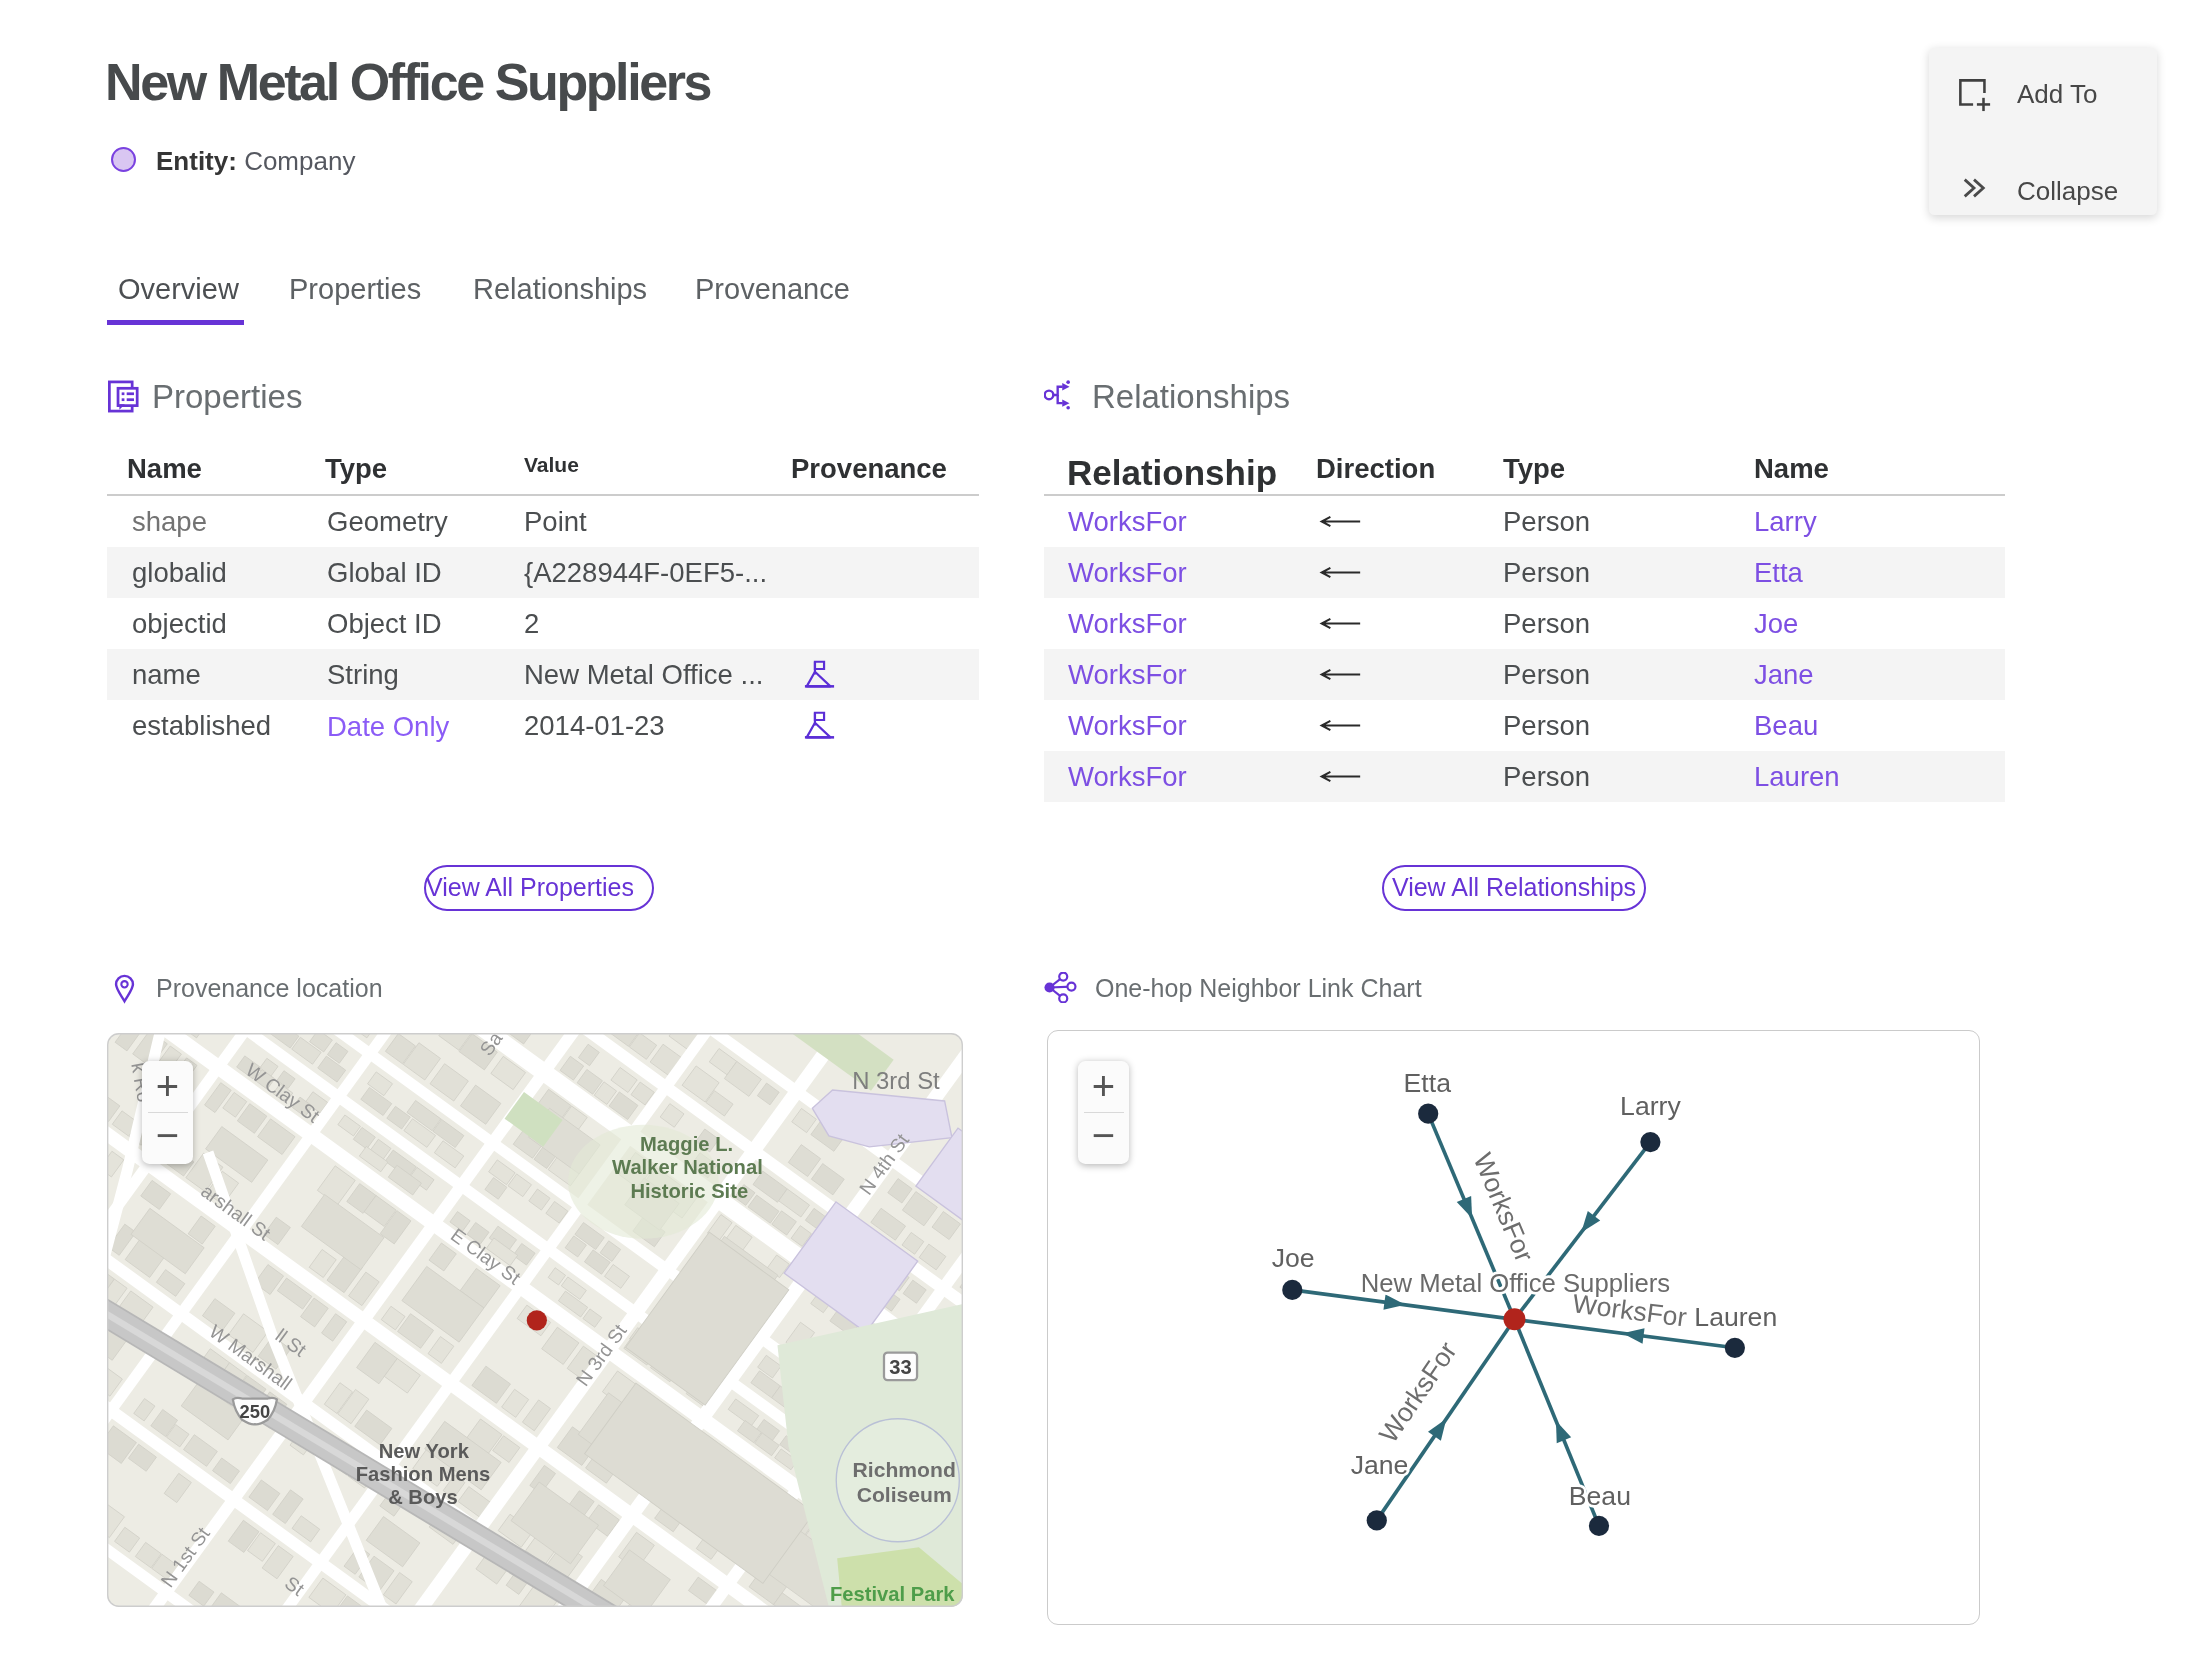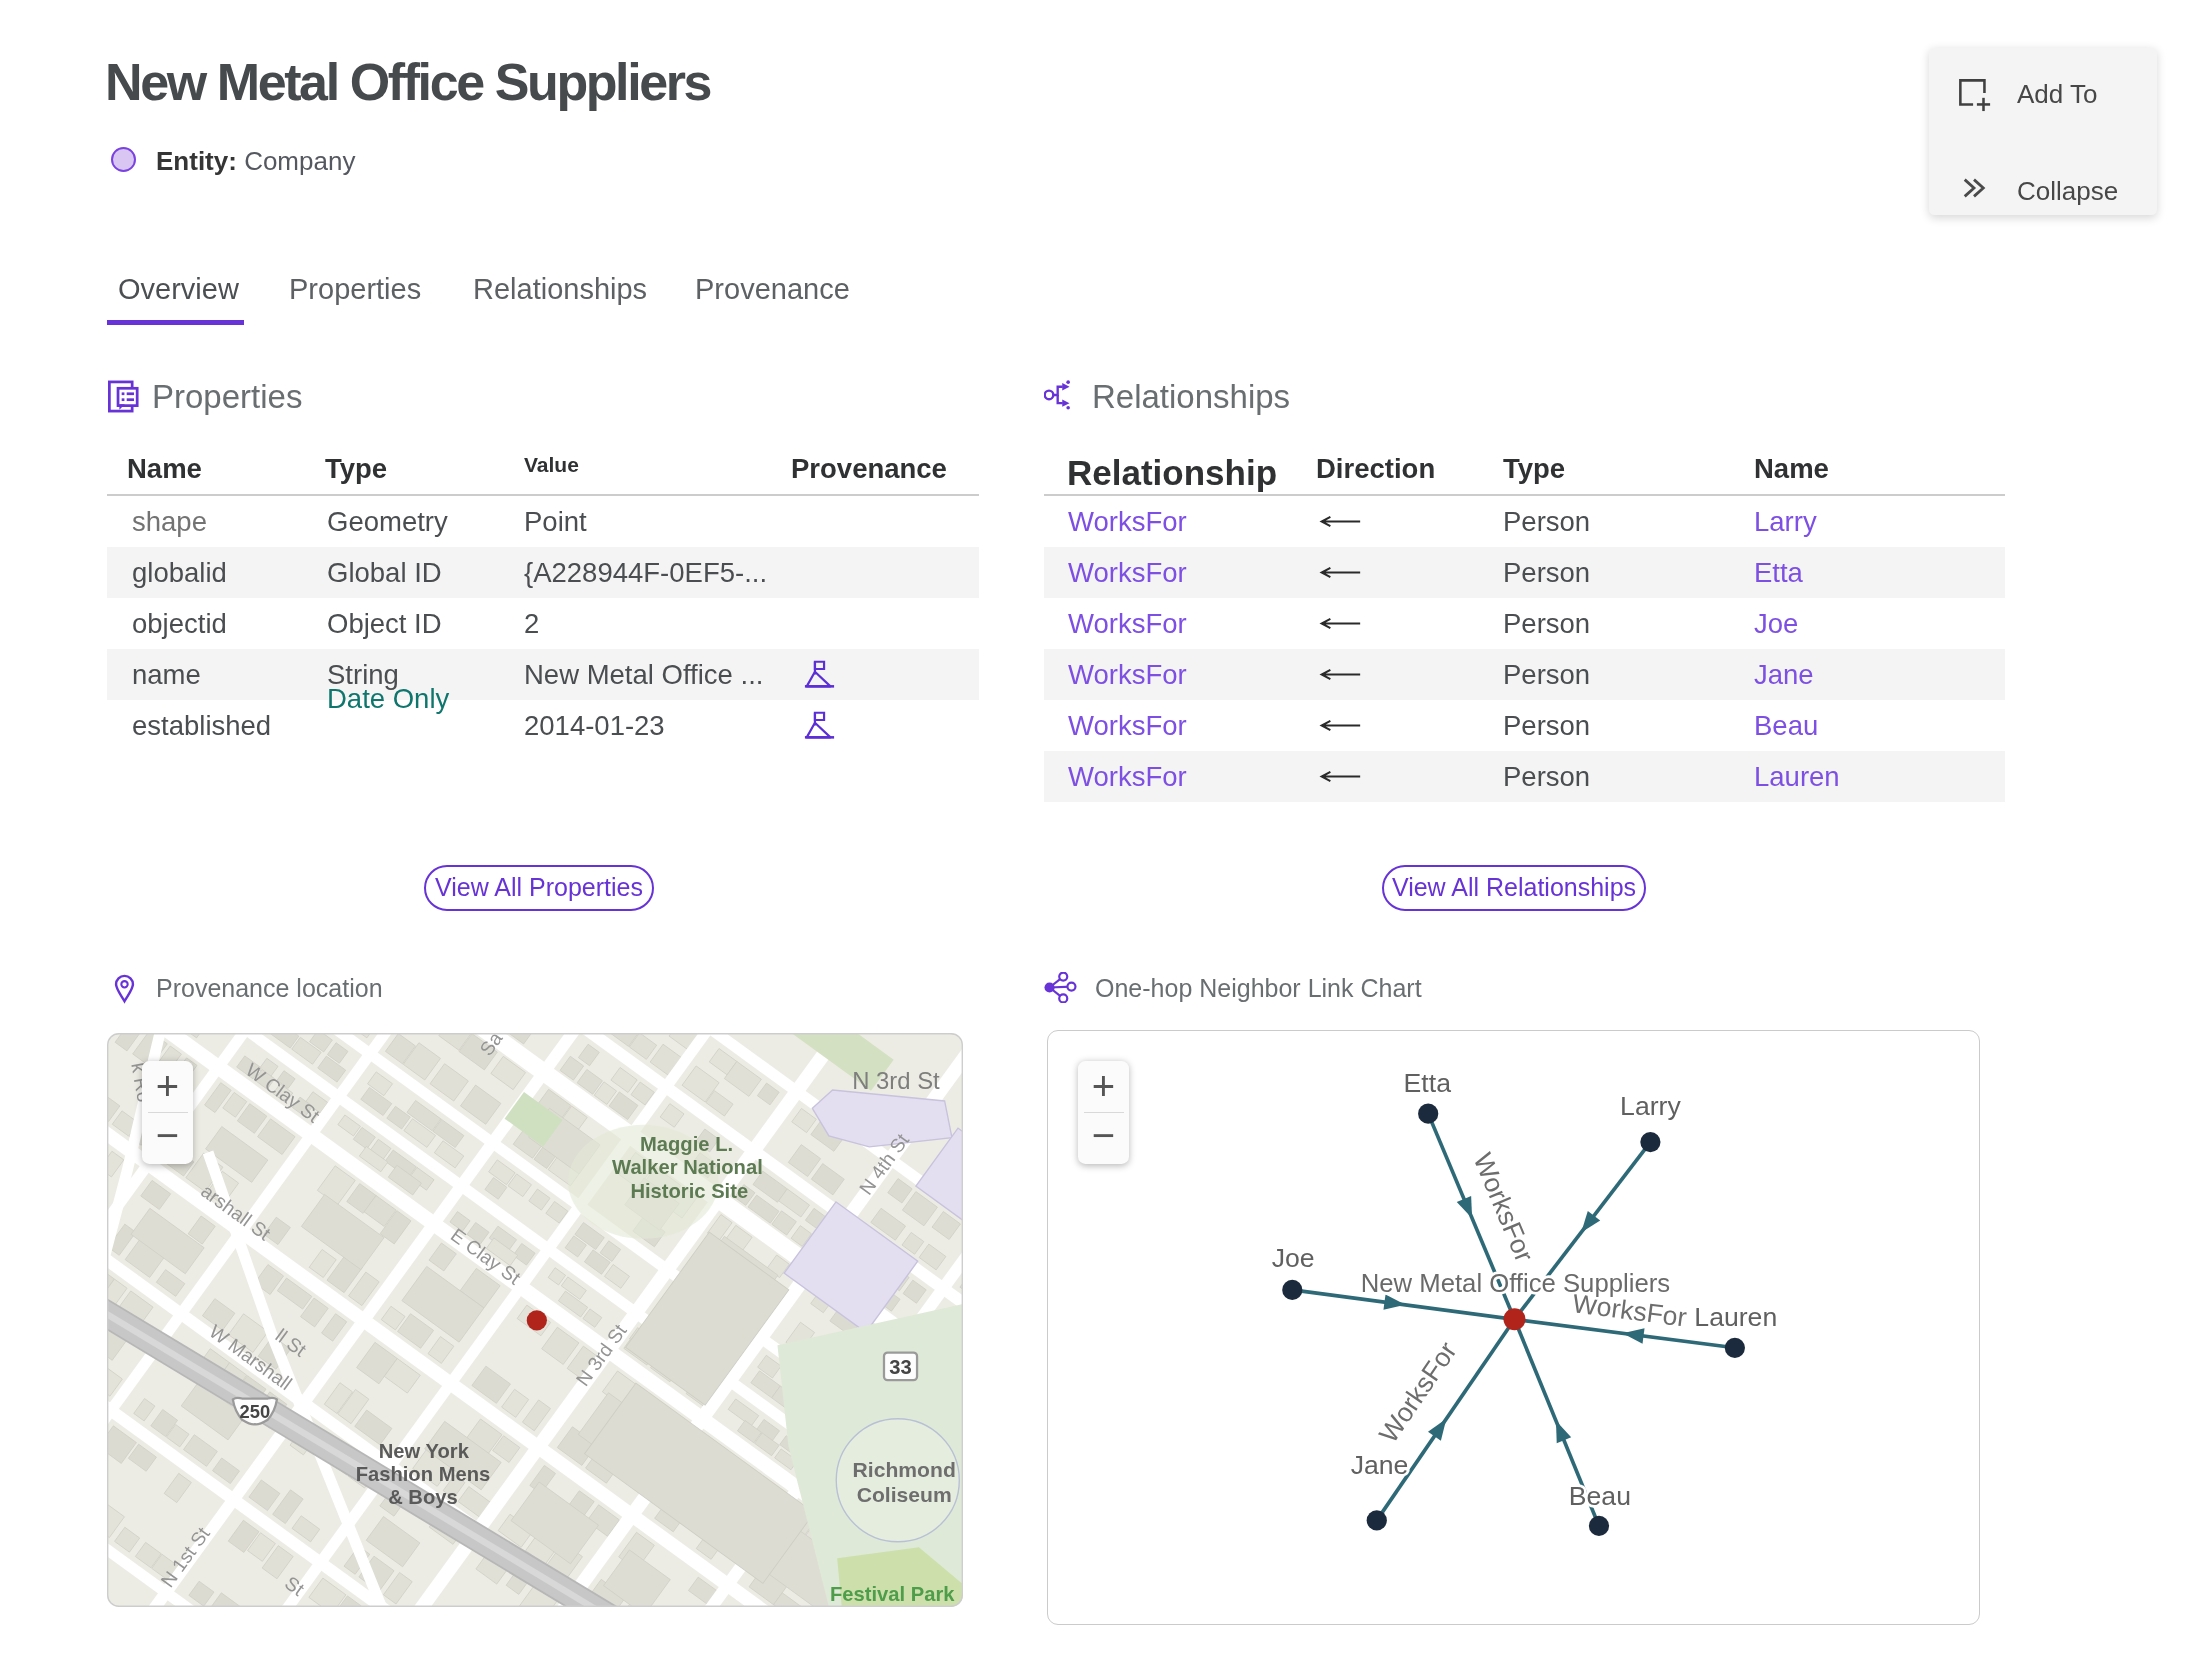--- a/index.html
+++ b/index.html
@@ -62,21 +62,21 @@
 <div style="position:absolute;left:327px;top:649px;height:51px;line-height:51px;font-size:27.5px;color:#4b4e50">String</div>
 <div style="position:absolute;left:524px;top:649px;height:51px;line-height:51px;font-size:27.5px;color:#4b4e50">New Metal Office ...</div>
 <svg style="position:absolute;left:804px;top:659px" width="31" height="31" viewBox="0 0 34 34">
 <path d="M12 3 v14" stroke="#5b2ed6" stroke-width="2.4" fill="none"></path>
 <path d="M12 3 h10 v8 h-10 z" fill="none" stroke="#5b2ed6" stroke-width="2.4"></path>
 <path d="M12 14 L3 30 h26 z" fill="none" stroke="#5b2ed6" stroke-width="2.4" stroke-linejoin="round"></path>
 <line x1="1" y1="30" x2="33" y2="30" stroke="#5b2ed6" stroke-width="2.8"></line>
 </svg>
 <div style="position:absolute;left:107px;top:700px;width:872px;height:51px;"></div>
 <div style="position:absolute;left:132px;top:700px;height:51px;line-height:51px;font-size:27.5px;color:#4b4e50">established</div>
-<div style="position:absolute;left:327px;top:673px;height:51px;line-height:51px;font-size:27.5px;color:#0f766e">Date Only</div>
+<div style="position:absolute;left:327px;top:701px;height:51px;line-height:51px;font-size:27.5px;color:#8b5cf6">Date Only</div>
 <div style="position:absolute;left:524px;top:700px;height:51px;line-height:51px;font-size:27.5px;color:#4b4e50">2014-01-23</div>
 <svg style="position:absolute;left:804px;top:710px" width="31" height="31" viewBox="0 0 34 34">
 <path d="M12 3 v14" stroke="#5b2ed6" stroke-width="2.4" fill="none"></path>
 <path d="M12 3 h10 v8 h-10 z" fill="none" stroke="#5b2ed6" stroke-width="2.4"></path>
 <path d="M12 14 L3 30 h26 z" fill="none" stroke="#5b2ed6" stroke-width="2.4" stroke-linejoin="round"></path>
 <line x1="1" y1="30" x2="33" y2="30" stroke="#5b2ed6" stroke-width="2.8"></line>
 </svg>
 <div style="position:absolute;left:1067px;top:453px;font-size:35px;font-weight:bold;color:#2f3133">Relationship</div>
 <div style="position:absolute;left:1316px;top:453px;font-size:27.5px;font-weight:bold;color:#2f3133">Direction</div>
 <div style="position:absolute;left:1503px;top:453px;font-size:27.5px;font-weight:bold;color:#2f3133">Type</div>
@@ -117,21 +117,21 @@
   </svg>
 <div style="position:absolute;left:1503px;top:700px;height:51px;line-height:51px;font-size:27.5px;color:#4b4e50">Person</div>
 <div style="position:absolute;left:1754px;top:700px;height:51px;line-height:51px;font-size:27.5px;color:#7d4fe3">Beau</div>
 <div style="position:absolute;left:1044px;top:751px;width:961px;height:51px;background:#f4f4f4;"></div>
 <div style="position:absolute;left:1068px;top:751px;height:51px;line-height:51px;font-size:27.5px;color:#7d4fe3">WorksFor</div>
 <svg style="position:absolute;left:1318px;top:770px" width="44" height="13" viewBox="0 0 48 14">
 <path d="M46 7 H4 M13.5 2 L4 7 L13.5 12" fill="none" stroke="#2a2a2a" stroke-width="2.2"></path>
   </svg>
 <div style="position:absolute;left:1503px;top:751px;height:51px;line-height:51px;font-size:27.5px;color:#4b4e50">Person</div>
 <div style="position:absolute;left:1754px;top:751px;height:51px;line-height:51px;font-size:27.5px;color:#7d4fe3">Lauren</div>
-<div style="position:absolute;left:424px;top:865px;width:230px;height:46px;border:2.3px solid #6733d6;border-radius:25px;box-sizing:border-box;font-size:25px;color:#6733d6;text-align:center;line-height:41px">View All Properties</div>
+<div style="position:absolute;left:424px;top:865px;width:230px;height:46px;border:2.3px solid #6733d6;border-radius:25px;box-sizing:border-box;font-size:25px;color:#6733d6;line-height:41px">View All Properties</div>
 <div style="position:absolute;left:1382px;top:865px;width:264px;height:46px;border:2.3px solid #6733d6;border-radius:25px;box-sizing:border-box;font-size:25px;color:#6733d6;text-align:center;line-height:41px">View All Relationships</div>
 <svg style="position:absolute;left:114px;top:974px" width="21" height="30" viewBox="0 0 22 32">
 <path d="M11 2 C6 2 2 6 2 11 C2 16 7 22 11 29 C15 22 20 16 20 11 C20 6 16 2 11 2 Z" fill="none" stroke="#6733d6" stroke-width="2.6"></path>
 <circle cx="11" cy="11" r="3.4" fill="none" stroke="#6733d6" stroke-width="2.2"></circle>
 </svg>
 <div style="position:absolute;left:156px;top:974px;font-size:25px;color:#696e71">Provenance location</div>
 <svg style="position:absolute;left:1044px;top:972px" width="33" height="31" viewBox="0 0 36 34">
 <line x1="6" y1="17" x2="21" y2="5" stroke="#6733d6" stroke-width="2.4"></line>
 <line x1="6" y1="17" x2="30" y2="16" stroke="#6733d6" stroke-width="2.4"></line>
 <line x1="6" y1="17" x2="21" y2="29" stroke="#6733d6" stroke-width="2.4"></line>

